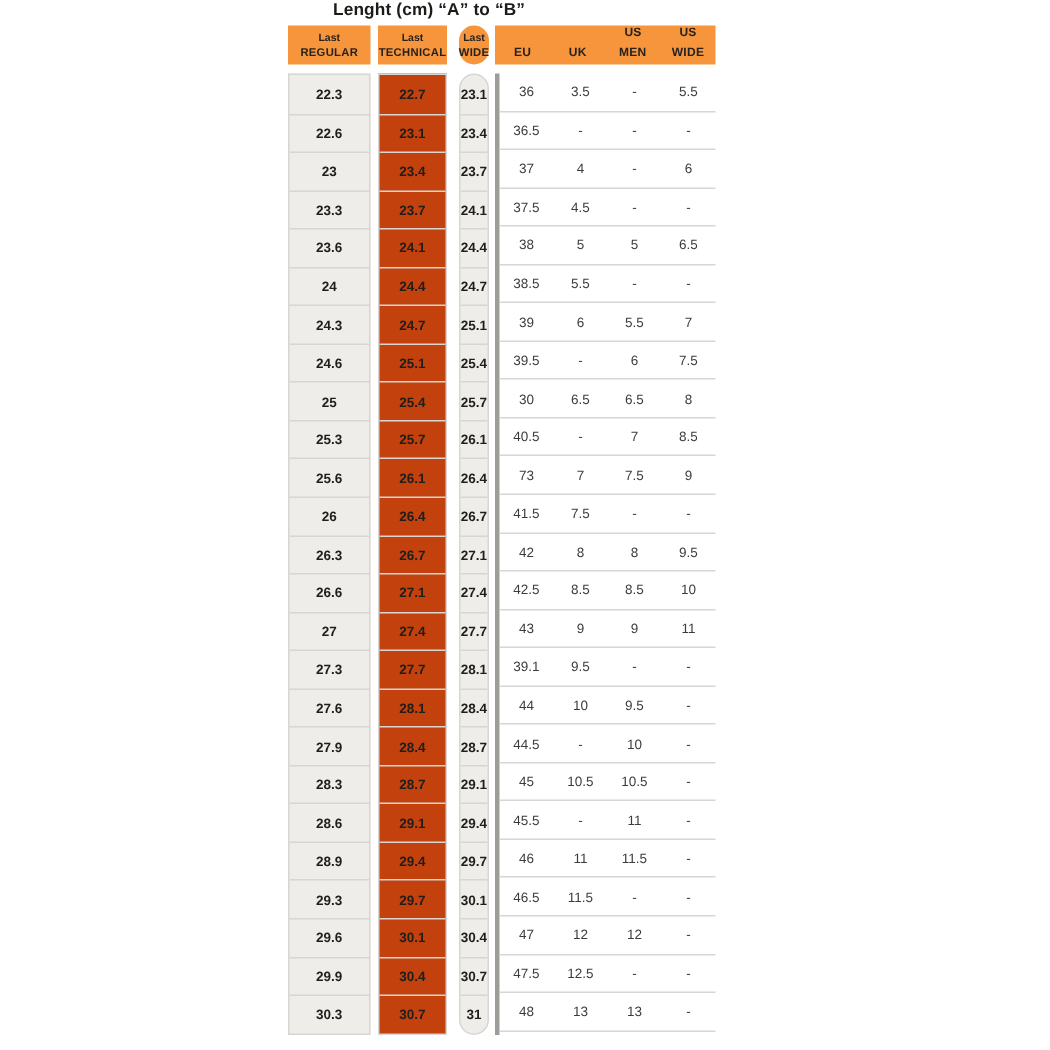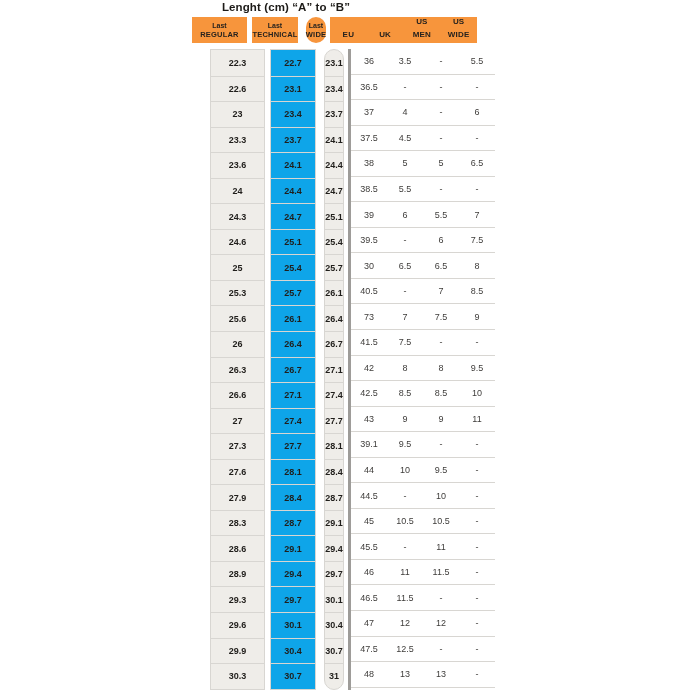--- a/index.html
+++ b/index.html
@@ -2,34 +2,34 @@
 <html style="--orange: #F7953C; --line: #D8D6D2; --cellbg: #EFEDE9; --bar: #9E9C99; --header-text: #26221E; --left-text: #201E1B; --right-text: #3E3C3A;"><head>
 <meta charset="utf-8">
 <style>
   html,body{margin:0;padding:0;background:#fff;}
   .page{position:relative;width:700px;height:700px;background:#fff;overflow:hidden;
         font-family:"Liberation Sans",sans-serif;color:#201E1B;padding-left:29px;}
   .title{position:absolute;left:222px;top:1px;font-size:11.5px;font-weight:bold;
          color:#1D1B18;letter-spacing:.1px;}
   .table{position:absolute;left:192px;top:17px;width:305px;}
   .hrow{display:flex;height:26px;}
-  .brow{display:flex;margin-top:6px;align-items:flex-start;margin-left:18px;}
+  .brow{display:flex;margin-top:6px;align-items:flex-start;}
   .w1{width:55px;} .w2{width:46px;} .w3{width:20px;border-radius:13px;}
   .g1{width:5px;flex:0 0 5px;} .g2{width:8px;flex:0 0 8px;} .g3{width:4px;flex:0 0 4px;}
   .hcell{background:var(--orange,#F7953C);display:flex;flex-direction:column;
          align-items:center;justify-content:center;color:#26221E;font-weight:bold;
          box-sizing:border-box;}
   .h-top{font-size:7px;line-height:8px;}
   .h-bot{font-size:7.5px;line-height:9px;letter-spacing:.2px;}
   .hright{width:147px;background:var(--orange,#F7953C);display:flex;box-sizing:border-box;}
   .hrcell{flex:1;display:flex;flex-direction:column;align-items:center;
           justify-content:space-between;padding-bottom:4px;color:#26221E;font-weight:bold;}
   .hr-top{font-size:8px;line-height:9px;}
   .hr-bot{font-size:8px;line-height:9px;letter-spacing:.2px;}
-  .strip{box-sizing:border-box;border:1px solid var(--line,#D8D6D2);background:#0ea5e9;}
+  .strip{box-sizing:border-box;border:1px solid var(--line,#D8D6D2);background:#c2410c;}
   .strip.shade{background:var(--cellbg,#EFEDE9);}
   .cell{height:25.56px;display:flex;align-items:center;justify-content:center;
         font-size:9px;font-weight:bold;color:#201E1B;box-sizing:border-box;
         border-top:1px solid var(--line,#D8D6D2);}
   .cell:first-child{border-top:none;}
   .vbar{width:3px;flex:0 0 3px;background:var(--bar,#9E9C99);align-self:stretch;}
   .rbody{width:144px;}
   .rrow{display:flex;height:25.56px;box-sizing:border-box;
         border-bottom:1px solid var(--line,#D8D6D2);}
   .rcell{width:36px;display:flex;align-items:center;justify-content:center;

